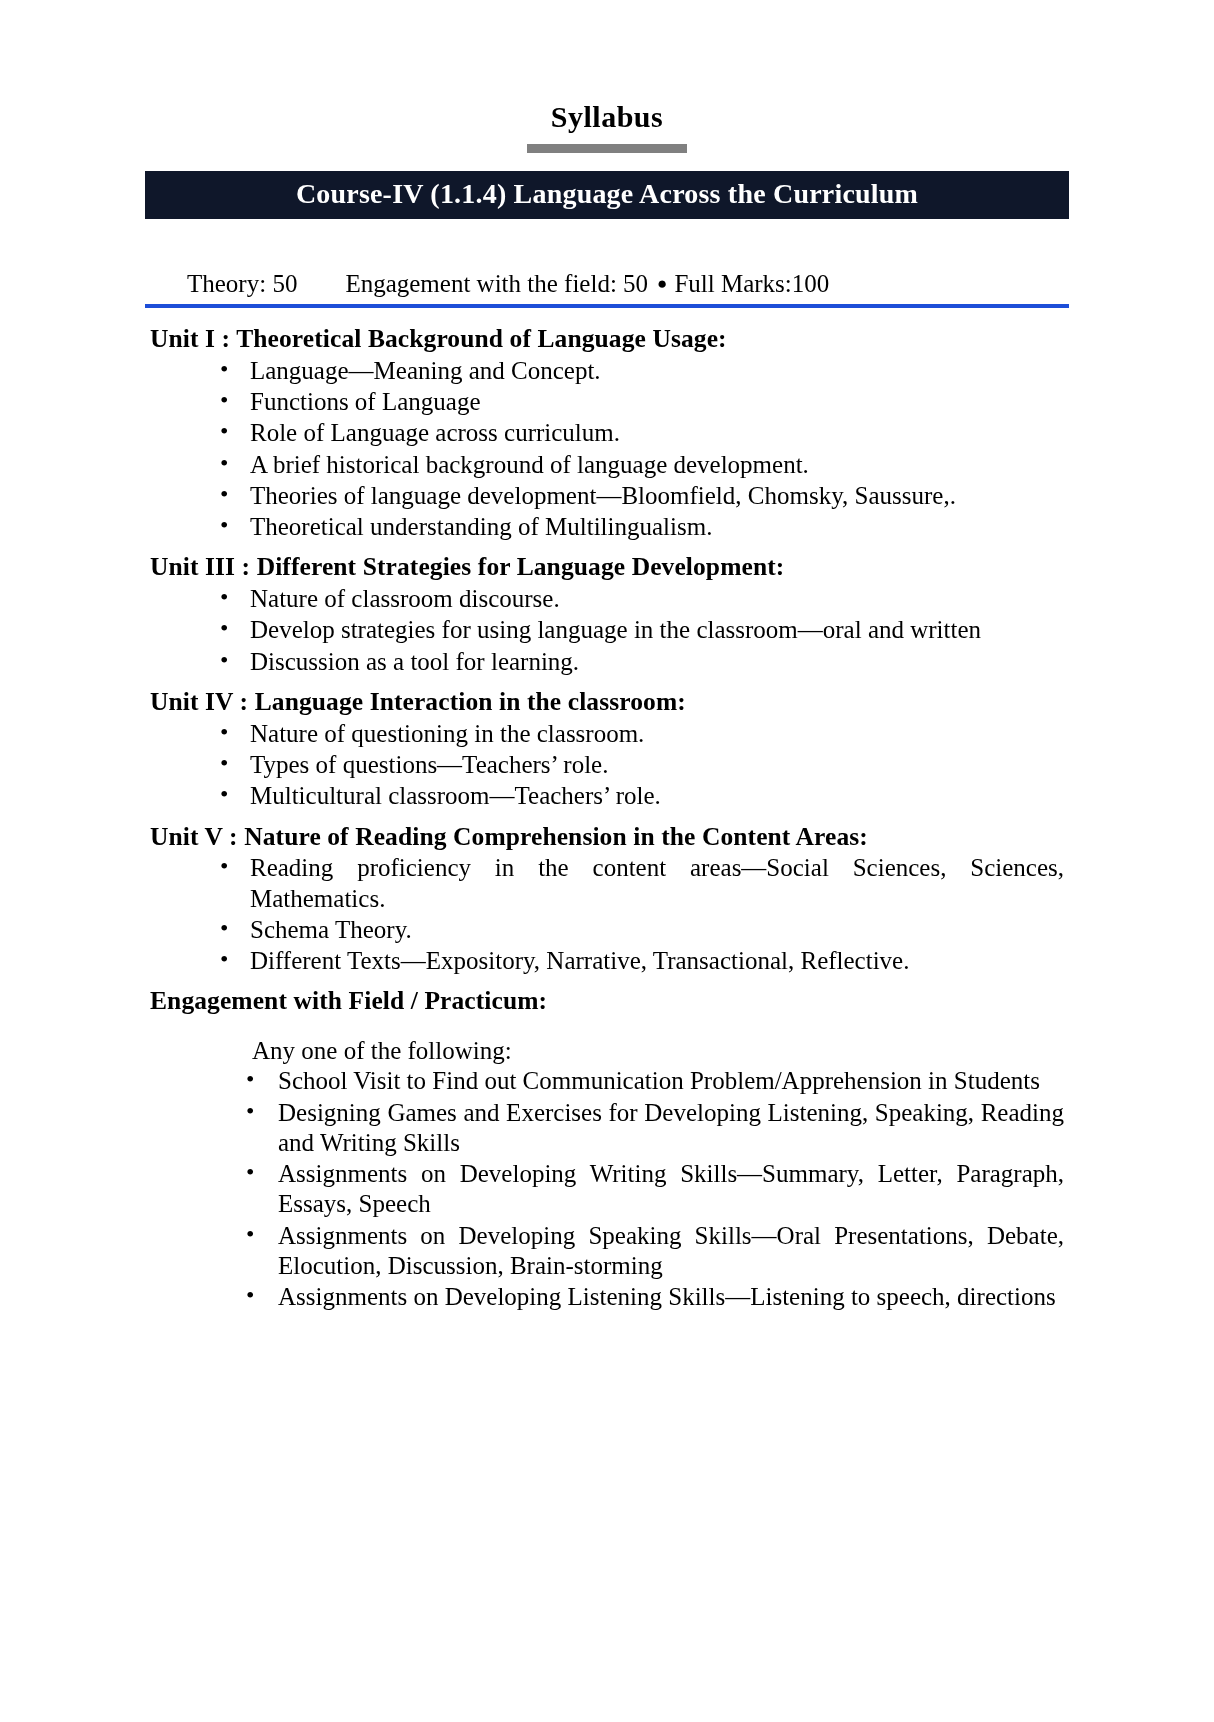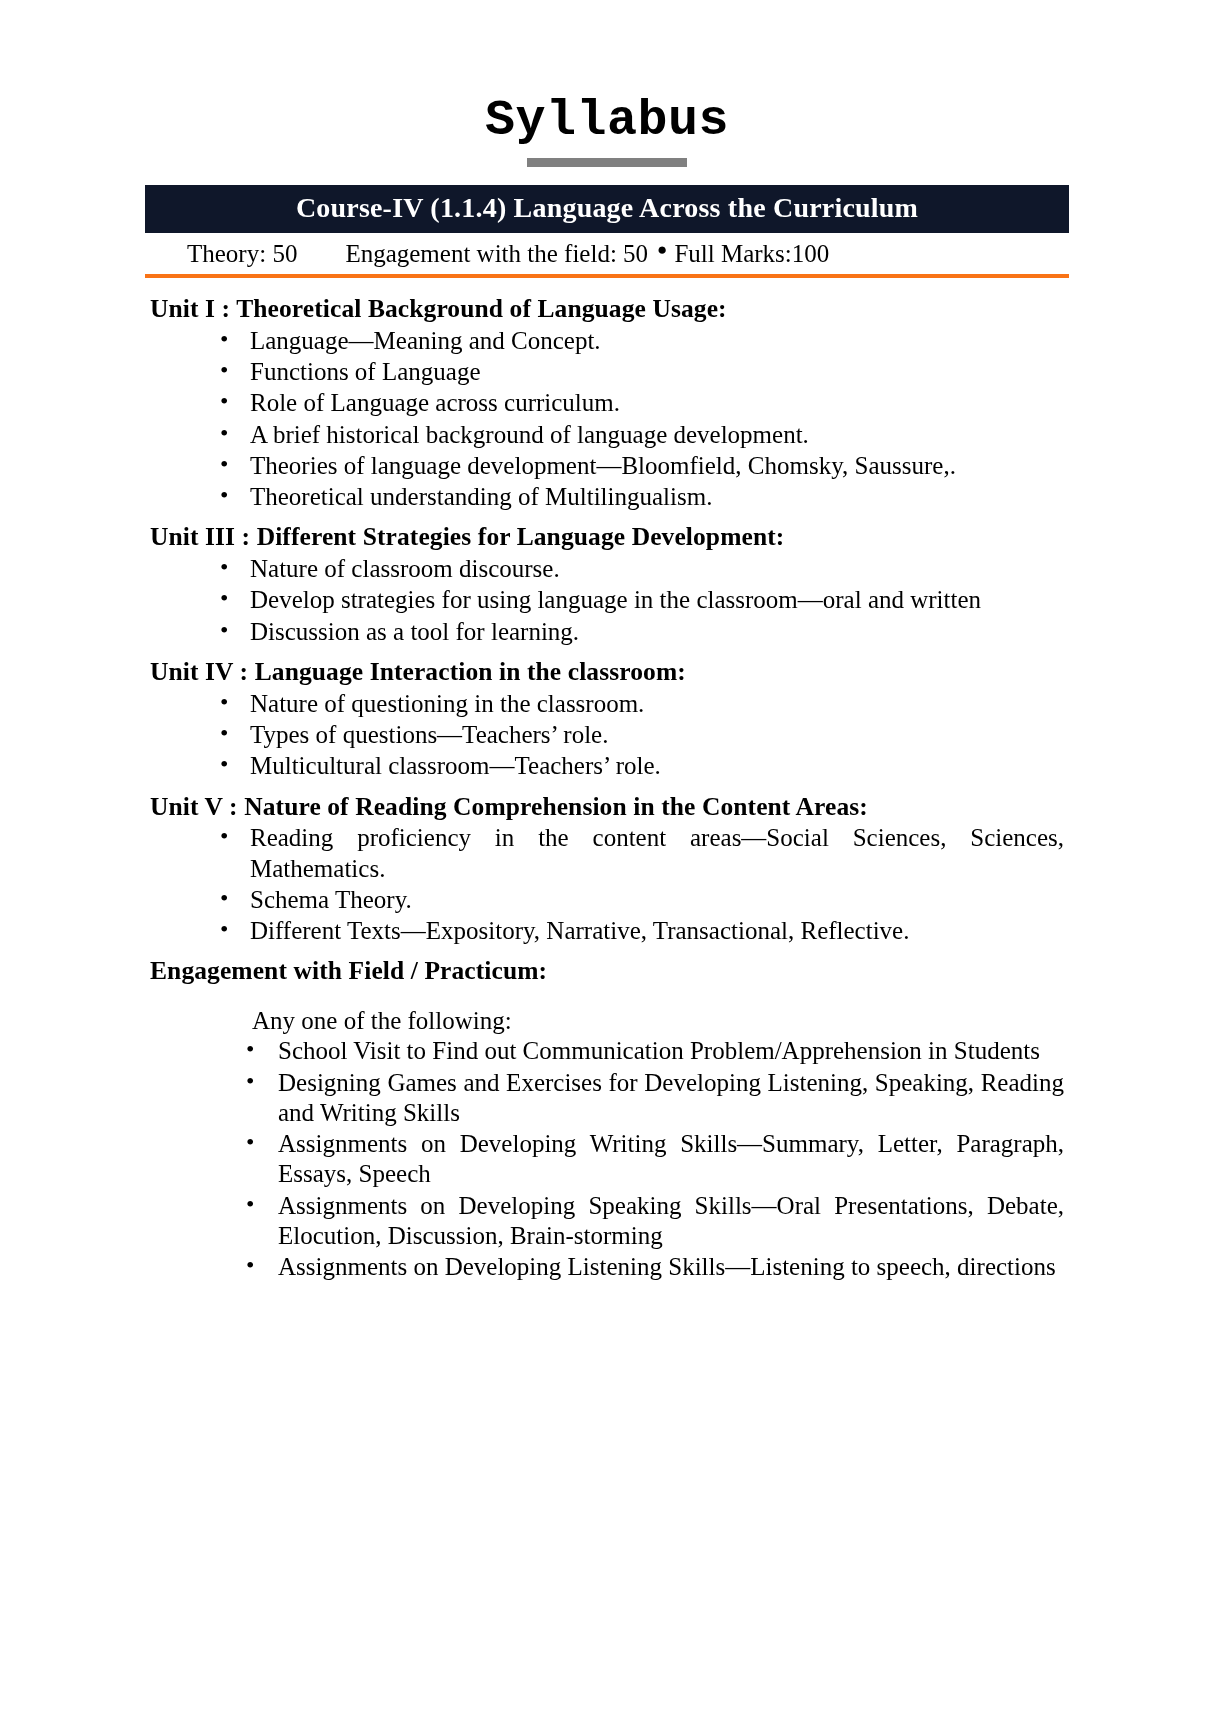--- a/index.html
+++ b/index.html
@@ -20,26 +20,25 @@
     height: 1722px;
     box-sizing: border-box;
   }
 
   
   .title-block {
     text-align: center;
     padding-top: 96px;
   }
   .doc-title {
-    font-size: 50px;
+    font-size: 30px;
     font-weight: bold;
     letter-spacing: 0.5px;
     line-height: 1.0;
-    margin: 0;
-    font-family: Liberation Mono, monospace;
+    margin: 6px;
   }
   .title-rule {
     width: 160px;
     height: 9px;
     background: #808080;
     margin: 12px auto 0 auto;
   }
 
   
   .header-wrap {
@@ -50,26 +49,27 @@
     color: #ffffff;
     text-align: center;
     font-size: 28px;
     font-weight: bold;
     line-height: 1.0;
     padding: 9px 0 11px 0;
     letter-spacing: 0.2px;
   }
   .marks-line {
     display: flex;
-    align-items: center;
+    align-items: flex-end;
     justify-content: flex-start;
     font-size: 25px;
     padding: 7px 0 6px 0;
-    border-bottom: 4px solid #f97316;
+    border-bottom: 4px solid #1d4ed8;
     white-space: nowrap;
+    margin-top: 44px;
   }
   .marks-theory { margin-left: 42px; }
   .marks-engagement { margin-left: 48px; }
   .marks-bullet {
     margin: 0 7px 0 9px;
     font-size: 17px;
     position: relative;
     top: -4px;
   }
   .marks-full { }

